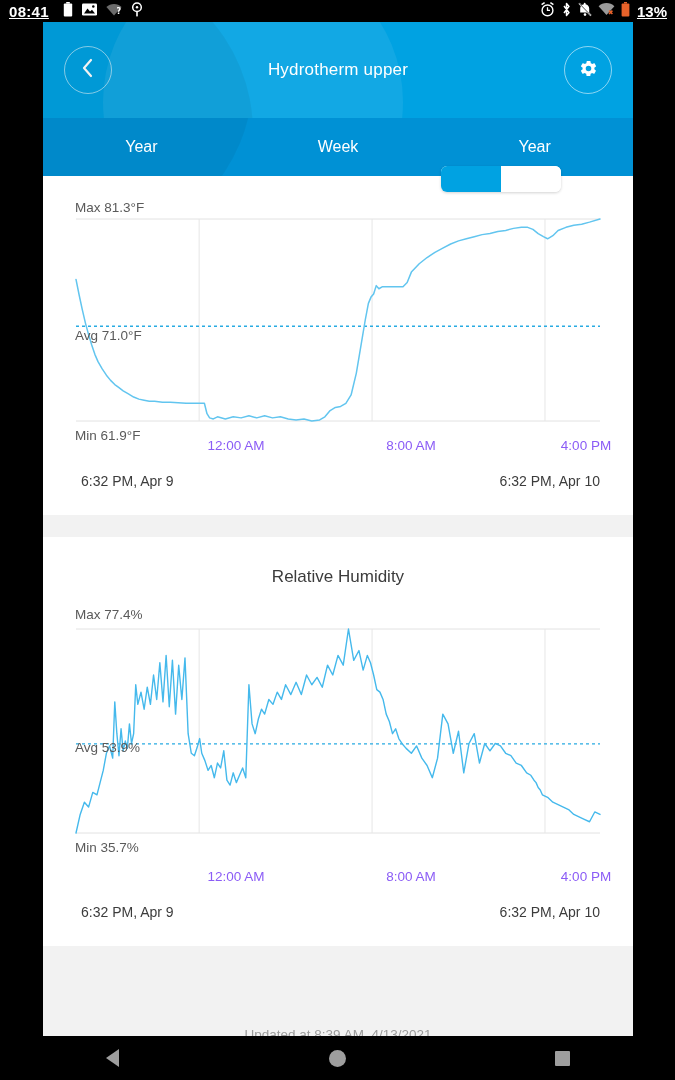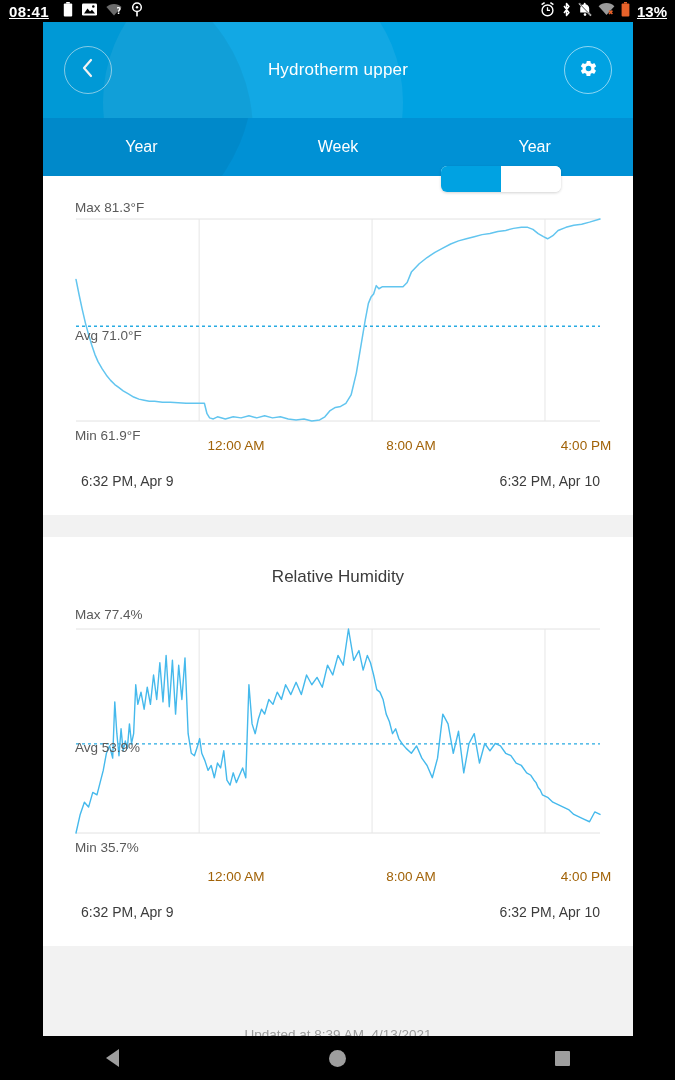--- a/index.html
+++ b/index.html
@@ -97,21 +97,21 @@
   
   .chart-wrap{ position:relative; }
   .chart-svg{ display:block; }
   .lbl{
     position:absolute; font-size:13.5px; color:#5a5a5a; white-space:nowrap;
   }
   .axis-row{
     position:relative; height:26px;
   }
   .axis-tick{
-    position:absolute; font-size:13.5px; color:#a16207; transform:translateX(-50%);
+    position:absolute; font-size:13.5px; color:#8b5cf6; transform:translateX(-50%);
     white-space:nowrap;
   }
   .range-row{
     display:flex; justify-content:space-between;
     padding:9px 33px 0 38px; font-size:14px; color:#3c3c3c;
   }
   .card-bottom-pad{ height:26px; }
 
   .updated{
     position:absolute; left:0; right:0; bottom:-6px; text-align:center;

